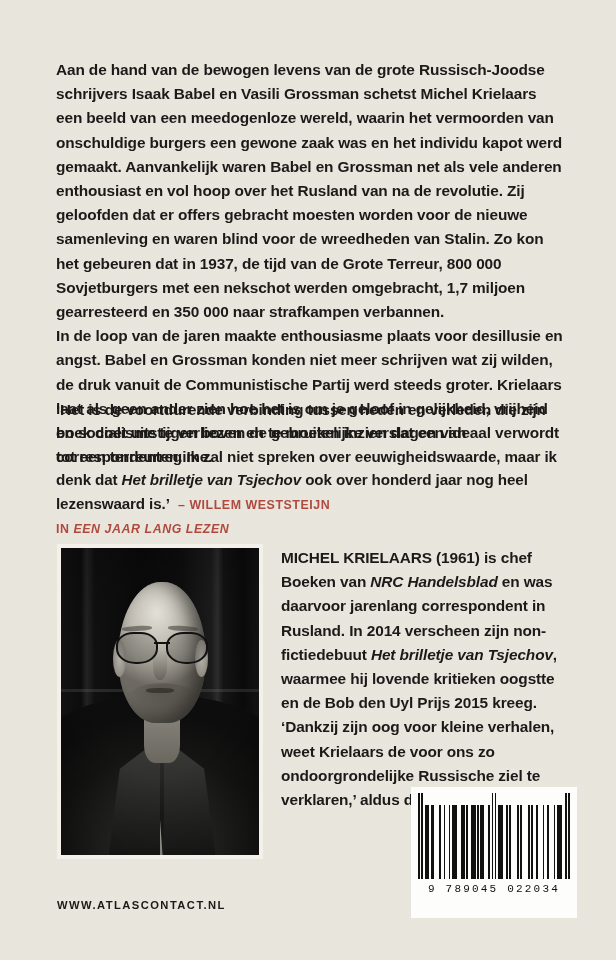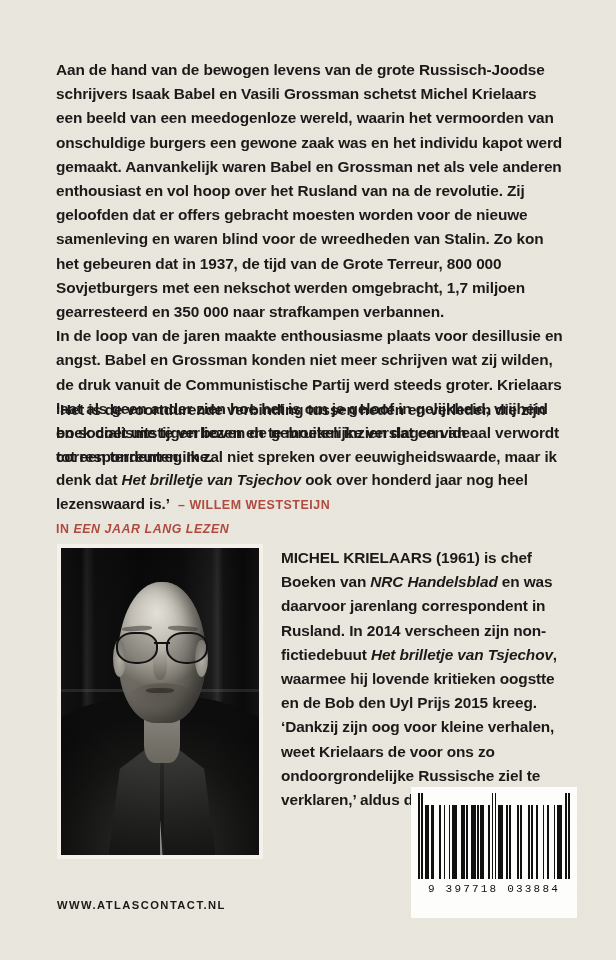--- a/index.html
+++ b/index.html
@@ -481,17 +481,17 @@
         <i style="width: 1.6px; background: transparent;"></i>
         <i style="width: 1.6px;"></i>
         <i style="width: 1.6px;"></i>
         <i style="width: 1.6px;"></i>
         <i style="width: 1.6px; background: transparent;"></i>
         <i style="width: 1.6px; background: transparent;"></i>
         <i class="g" style="width: 1.6px;"></i>
         <i class="g" style="width: 1.6px; background: transparent;"></i>
         <i class="g" style="width: 1.6px;"></i>
       </div>
-    <div class="isbn">9  397718  033884</div>
+    <div class="isbn">9  789045  022034</div>
   </div>
 
   <div class="url">WWW.ATLASCONTACT.NL</div>
 </div>
 
 </body></html>

